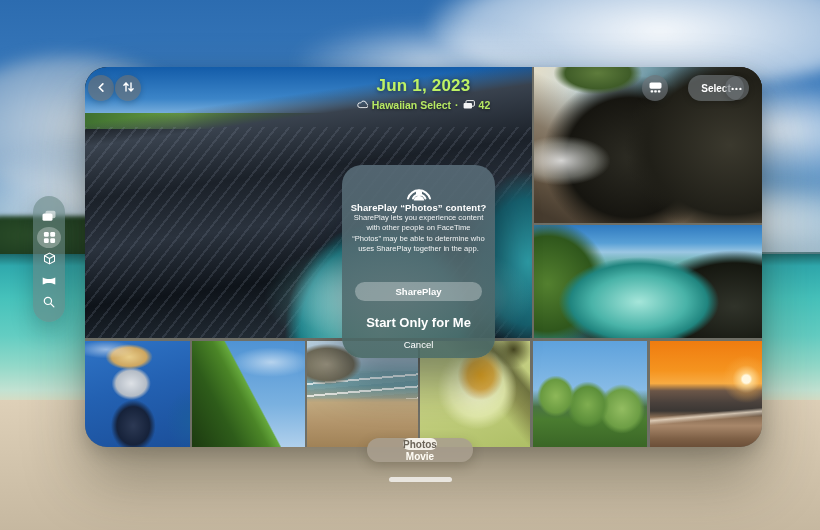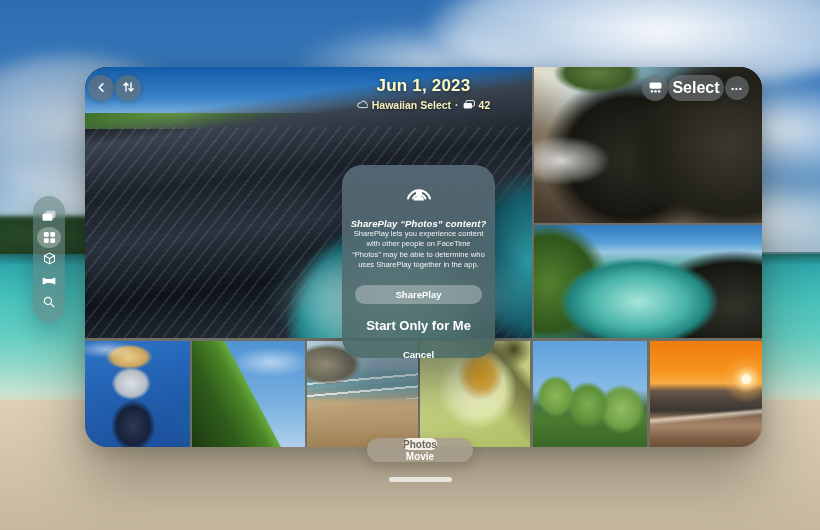--- a/index.html
+++ b/index.html
@@ -89,45 +89,45 @@
     radial-gradient(ellipse 24% 28% at 48% 60%,#7fae50,#5c8f3a 60%,transparent 78%),
     radial-gradient(ellipse 26% 30% at 78% 64%,#93bd61,#6d9e45 60%,transparent 78%),
     linear-gradient(180deg,transparent 46%,rgba(60,100,38,.85) 62%,#4a7c30 74%,#3a6626 100%),
     linear-gradient(180deg,#5ea2dc 0%,#8fc0e8 55%,#c2ddf2 100%);}
   #ph-sunset{left:565px;top:274px;width:112px;height:106px;background-image:
     radial-gradient(circle at 86% 36%,#fff8e0 0 4px,rgba(255,220,150,.85) 6px,rgba(250,180,80,.35) 14px,transparent 24px),
     linear-gradient(175deg,transparent 66%,rgba(235,220,200,.8) 69%,transparent 73%),
     linear-gradient(180deg,#ef7c10 0%,#f5941f 28%,#f8ab42 40%,#6b5648 47%,#4a413c 58%,#3b3734 66%,#8a6e54 72%,#a8876a 80%,#7e6046 92%,#6b4f38 100%);}
 
   
-  .win-header{position:absolute;left:0;top:0;width:677px;text-align:center;color:#fef9c3;pointer-events:none;}
+  .win-header{position:absolute;left:0;top:0;width:677px;text-align:center;color:#bef264;pointer-events:none;}
   .win-date{margin-top:9px;font-size:17px;font-weight:bold;letter-spacing:.2px;text-shadow:0 1px 4px rgba(0,0,0,.55);}
   .win-sub{margin-top:3px;font-size:10.5px;font-weight:bold;opacity:.95;text-shadow:0 1px 3px rgba(0,0,0,.55);
     display:flex;align-items:center;justify-content:center;gap:4px;}
   .circle-btn{position:absolute;width:26px;height:26px;border-radius:50%;background:rgba(106,112,116,.65);
     display:flex;align-items:center;justify-content:center;box-shadow:0 2px 6px rgba(0,0,0,.2);}
   #btn-back{left:88px;top:75px;}
   #btn-sort{left:115px;top:75px;}
   #btn-viewgrid{left:642px;top:75px;}
   #btn-more{left:725px;top:76px;width:24px;height:24px;color:#fff;font-size:8px;letter-spacing:1px;font-weight:bold;}
-  .select-btn{position:absolute;left:668px;top:75px;width:56px;height:26px;border-radius:13px;
-    background:rgba(110,116,120,.65);color:#fff;font-size:16px;font-weight:bold;
+  .select-btn{position:absolute;left:688px;top:75px;width:56px;height:26px;border-radius:13px;
+    background:rgba(110,116,120,.65);color:#fff;font-size:10px;font-weight:bold;
     display:flex;align-items:center;justify-content:center;box-shadow:0 2px 6px rgba(0,0,0,.2);}
 
   
   .dialog{position:absolute;left:342px;top:165px;width:153px;height:193px;border-radius:20px;
     background:linear-gradient(180deg,rgba(86,105,117,.93) 0%,rgba(77,103,106,.9) 70%,rgba(72,104,100,.9) 100%);
     box-shadow:0 22px 44px rgba(0,10,20,.4);color:#fff;text-align:center;box-sizing:border-box;padding:14px 8px 0;}
   .dlg-icon{height:23px;display:flex;justify-content:center;}
-  .dlg-title{margin-top:16px;font-size:9.5px;font-weight:bold;white-space:nowrap;letter-spacing:.1px;font-style:italic;}
+  .dlg-title{margin-top:0;font-size:9.5px;font-weight:bold;white-space:nowrap;letter-spacing:.1px;}
   .dlg-body{font-size:7.6px;line-height:1.38;opacity:.92;padding:0 2px;}
-  .dlg-primary{margin:14px 5px 0;height:19px;border-radius:10px;background:rgba(255,255,255,.3);
+  .dlg-primary{margin:27px 5px 0;height:19px;border-radius:10px;background:rgba(255,255,255,.3);
     font-size:9.5px;font-weight:bold;display:flex;align-items:center;justify-content:center;}
   .dlg-secondary{margin-top:14px;font-size:13px;font-weight:bold;}
-  .dlg-cancel{margin-top:16px;font-size:9.5px;font-weight:bold;}
+  .dlg-cancel{margin-top:9px;font-size:9.5px;font-weight:normal;}
 
   
   .mode-toggle{position:absolute;left:367px;top:438px;width:106px;height:24px;border-radius:13px;
     background:rgba(168,158,142,.88);display:flex;align-items:center;padding:0 3px;box-sizing:border-box;
     box-shadow:0 4px 12px rgba(60,50,30,.25);flex-direction:column;}
   .mode-opt{flex:1;height:19px;border-radius:10px;display:flex;align-items:center;justify-content:center;
     font-size:10px;font-weight:bold;color:#fffdf6;}
   .mode-opt.selected{background:rgba(250,247,240,.92);color:#6b6458;}
   .drag-bar{position:absolute;left:389px;top:477px;width:63px;height:4.5px;border-radius:3px;
     background:rgba(255,255,255,.72);}

